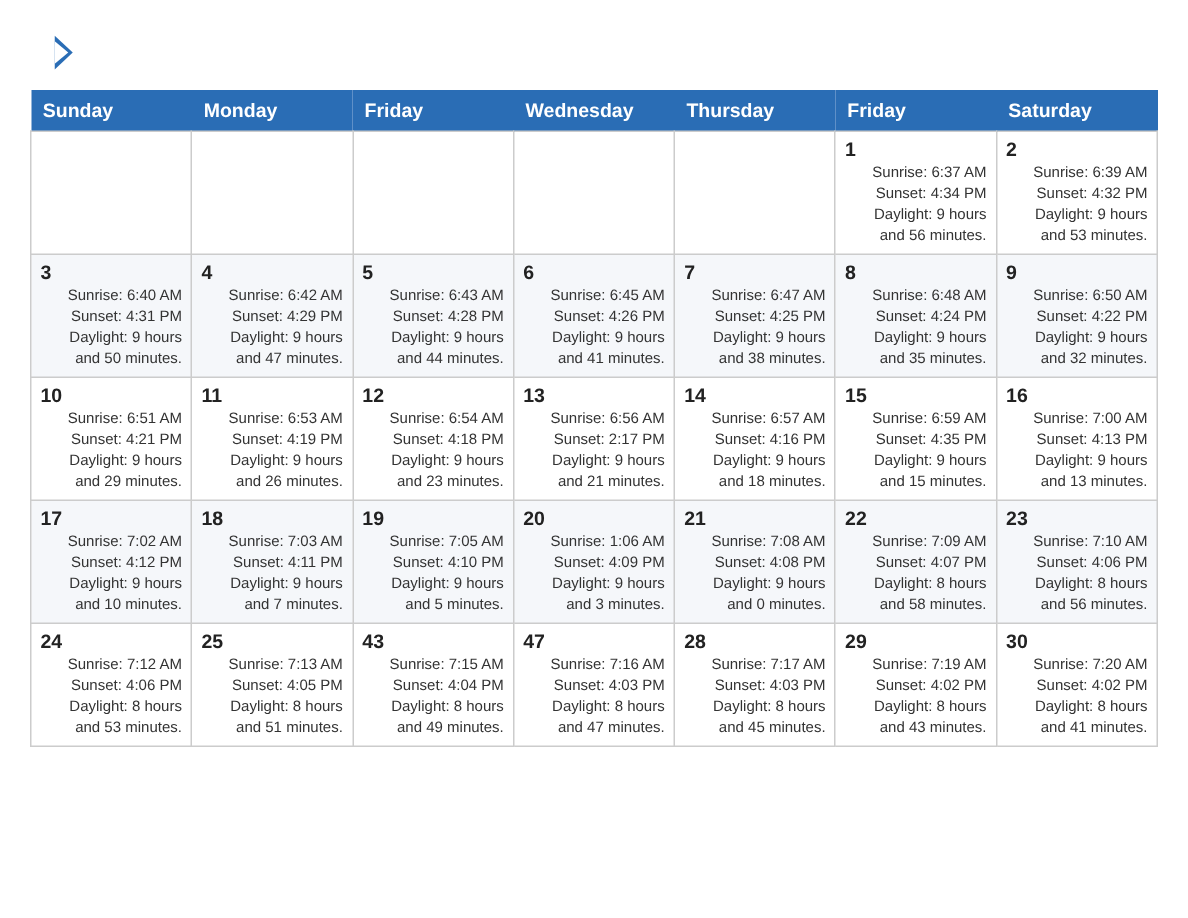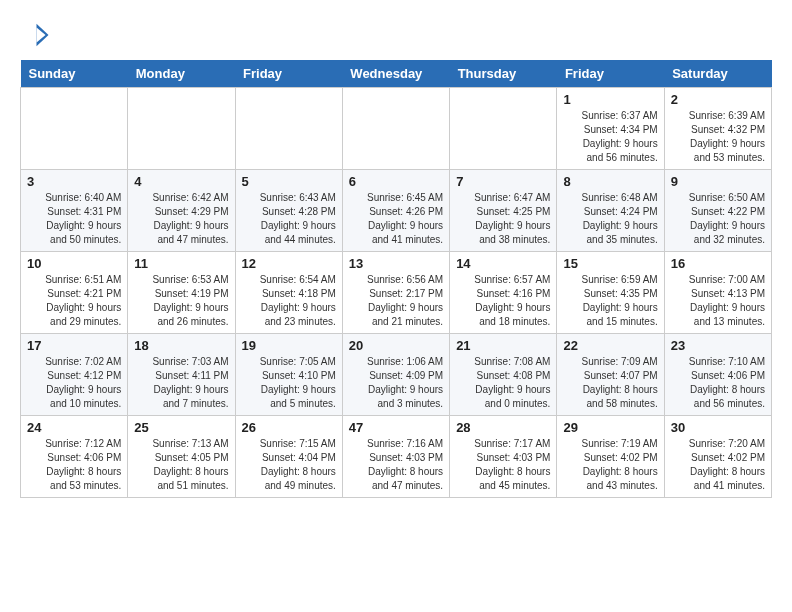--- a/index.html
+++ b/index.html
@@ -279,21 +279,21 @@
 Sunset: 4:06 PM
 Daylight: 8 hours and 53 minutes.</div>
         </td>
         <td>
           <div class="day-num">25</div>
           <div class="day-info" style="white-space: pre-line;">Sunrise: 7:13 AM
 Sunset: 4:05 PM
 Daylight: 8 hours and 51 minutes.</div>
         </td>
         <td>
-          <div class="day-num">26</div>
+          <div class="day-num">43</div>
           <div class="day-info" style="white-space: pre-line;">Sunrise: 7:15 AM
 Sunset: 4:04 PM
 Daylight: 8 hours and 49 minutes.</div>
         </td>
         <td>
           <div class="day-num">47</div>
           <div class="day-info" style="white-space: pre-line;">Sunrise: 7:16 AM
 Sunset: 4:03 PM
 Daylight: 8 hours and 47 minutes.</div>
         </td>

